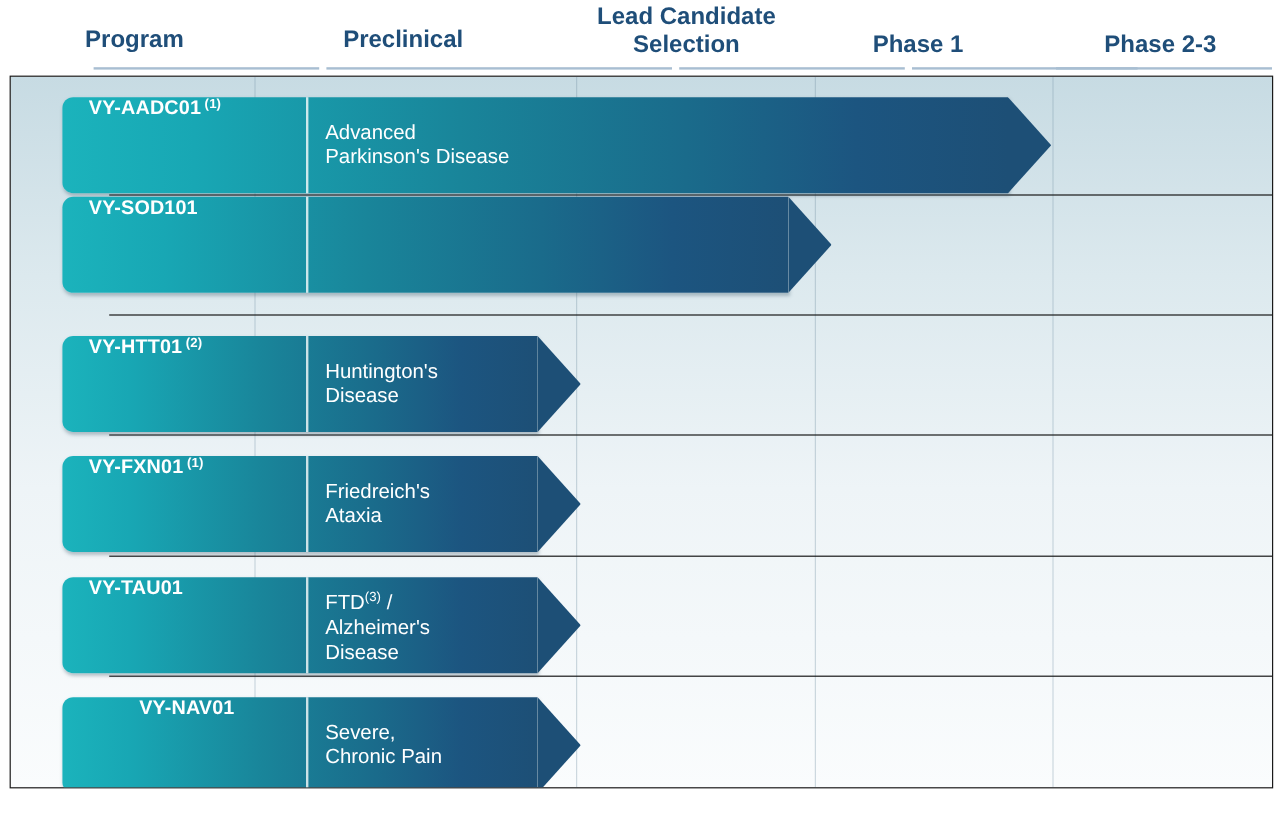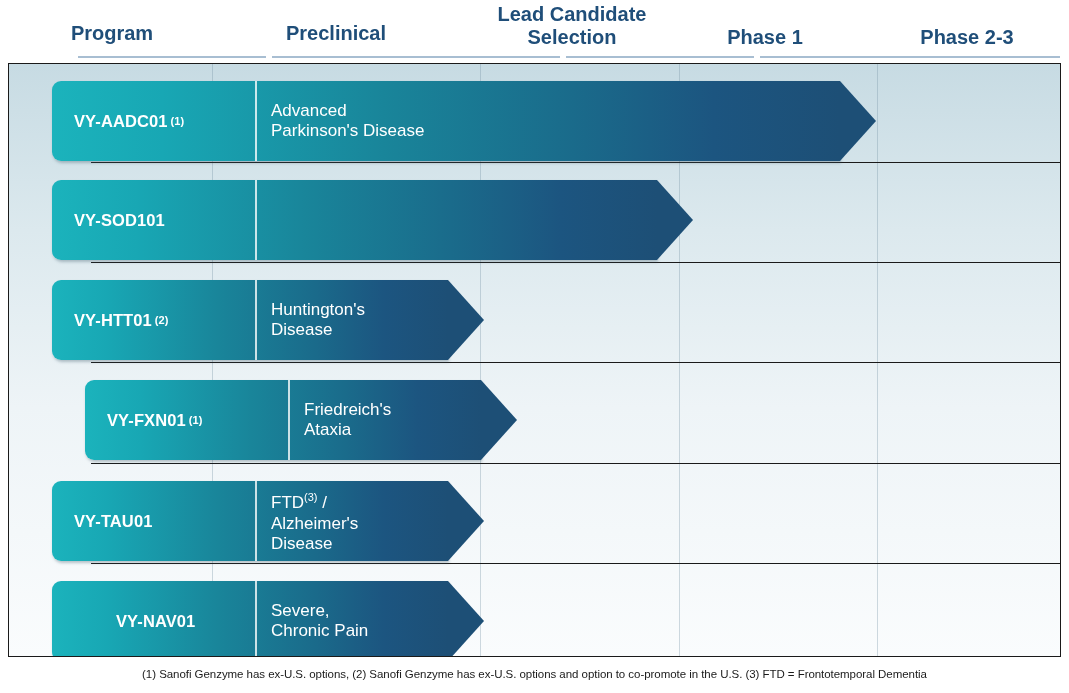--- a/index.html
+++ b/index.html
@@ -92,21 +92,20 @@
     width: 36px;
     height: 80px;
     background: #1D4F76;
     clip-path: polygon(0 0, 100% 50%, 0 100%);
   }
   .bar-label {
     position: absolute;
     top: 0;
     height: 80px;
     display: flex;
-    align-items: center;
     color: #ffffff;
     font-weight: bold;
     font-size: 16.5px;
     letter-spacing: 0.1px;
     padding-left: 22px;
     box-sizing: border-box;
     white-space: nowrap;
   }
   .bar-label sup {
     font-size: 11px;
@@ -183,37 +182,37 @@
       <div class="prow" style="top: 17px; left: 43px; width: 824px;">
         <div class="bar" style="width: 788px;"></div>
         <div class="arrow-head" style="left: 788px;"></div>
         <div class="inner-div"></div>
         <div class="bar-label">VY-AADC01<sup>(1)</sup></div>
         <div class="bar-indication">
           <div>Advanced</div>
           <div>Parkinson's Disease</div>
         </div>
       </div>
-      <div class="prow" style="top: 116px; left: 43px; width: 641px;">
+      <div class="prow" style="top: 100px; left: 43px; width: 641px;">
         <div class="bar" style="width: 605px;"></div>
         <div class="arrow-head" style="left: 605px;"></div>
         <div class="inner-div"></div>
         <div class="bar-label">VY-SOD101</div>
       </div>
       <div class="prow" style="top: 216px; left: 43px; width: 432px;">
         <div class="bar" style="width: 396px;"></div>
         <div class="arrow-head" style="left: 396px;"></div>
         <div class="inner-div"></div>
         <div class="bar-label">VY-HTT01<sup>(2)</sup></div>
         <div class="bar-indication">
           <div>Huntington's</div>
           <div>Disease</div>
         </div>
       </div>
-      <div class="prow" style="top: 316px; left: 43px; width: 432px; margin-left: 33px;">
+      <div class="prow" style="top: 316px; left: 43px; width: 432px;">
         <div class="bar" style="width: 396px;"></div>
         <div class="arrow-head" style="left: 396px;"></div>
         <div class="inner-div"></div>
         <div class="bar-label">VY-FXN01<sup>(1)</sup></div>
         <div class="bar-indication">
           <div>Friedreich's</div>
           <div>Ataxia</div>
         </div>
       </div>
       <div class="prow" style="top: 417px; left: 43px; width: 432px;">
@@ -232,15 +231,14 @@
         <div class="arrow-head" style="left: 396px;"></div>
         <div class="inner-div"></div>
         <div class="bar-label">VY-NAV01</div>
         <div class="bar-indication">
           <div>Severe,</div>
           <div>Chronic Pain</div>
         </div>
       </div>
     </div>
 
-  <div id="footnote">(1) Sanofi Genzyme has ex-U.S. options, (2) Sanofi Genzyme has ex-U.S. options and option to co-promote in the U.S.  (3) FTD = Frontotemporal Dementia</div>
 
 </div>
 
 </body></html>

